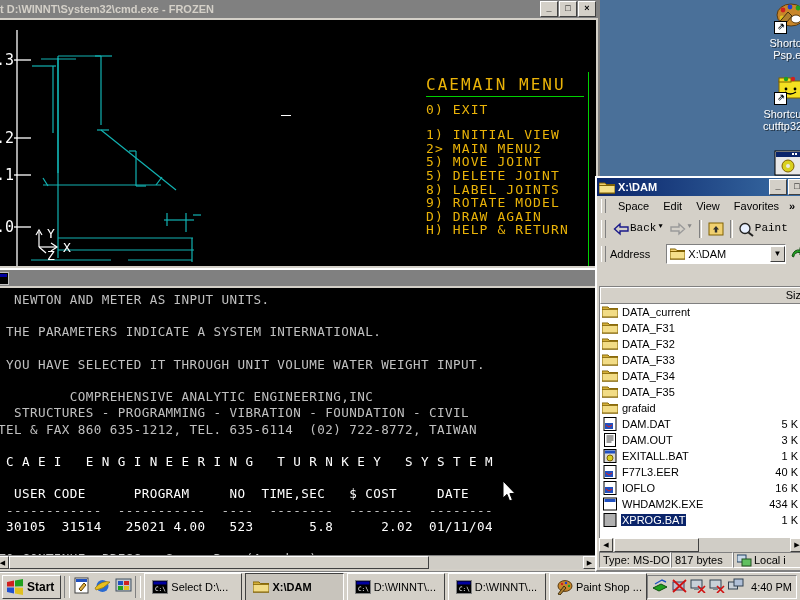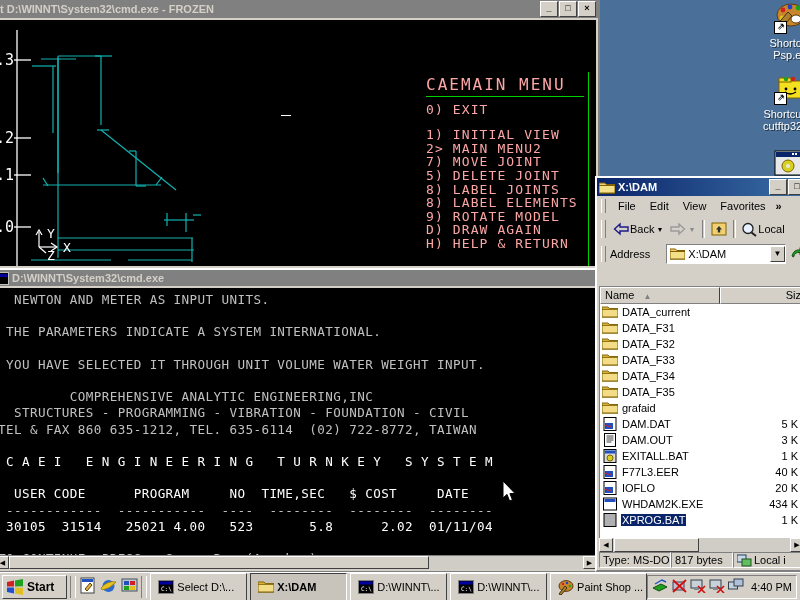--- a/index.html
+++ b/index.html
@@ -29,21 +29,21 @@
   .sysbtn{width:16px;height:14px;margin-left:1px;background:#d4d0c8;
     border-top:1px solid #fff;border-left:1px solid #fff;
     border-right:1px solid #404040;border-bottom:1px solid #404040;
     font-size:9px;line-height:12px;text-align:center;color:#000;font-family:"Liberation Sans",sans-serif;}
   #frozen-client{position:absolute;left:2px;top:20px;right:2px;bottom:2px;background:#000;overflow:hidden;}
 
   
   #graph-svg{position:absolute;left:0;top:0;}
 
   
-  #caemain{position:absolute;left:430px;top:58px;width:160px;color:#fca5a5;
+  #caemain{position:absolute;left:430px;top:58px;width:160px;color:#eab308;
     font-family:"DejaVu Sans Mono","Liberation Mono",monospace;font-size:13px;line-height:13.6px;
     letter-spacing:1.1px;}
   #caemain .mtitle{font-size:16px;letter-spacing:2px;padding-bottom:4px;}
   #caemain .mrule{height:1px;background:#00d000;margin:0 0 6px 0;width:158px;}
   #caemain .mrow{white-space:pre;}
   #caemain .mgap{height:12px;}
   #menu-right-rule{position:absolute;left:592px;top:52px;width:1px;height:215px;background:#00d000;}
   #dash-mark{position:absolute;left:285px;top:95px;width:10px;height:1px;background:#fff;}
 
   
@@ -78,21 +78,21 @@
   #exp-title{height:18px;background:linear-gradient(90deg,#0a246a,#3a6ea5);
     display:flex;align-items:center;color:#fff;font-weight:bold;font-size:11px;}
   #exp-title .folder{width:16px;height:13px;margin:0 3px 0 2px;}
   #exp-title .ttl{flex:1;white-space:nowrap;overflow:hidden;}
   #exp-menubar{height:20px;display:flex;align-items:center;padding-left:4px;gap:2px;}
   #exp-menubar .grip{width:3px;height:14px;border-left:1px solid #fff;border-right:1px solid #808080;margin-right:4px;}
   #exp-menubar .mi{padding:2px 6px;font-size:11px;color:#000;white-space:nowrap;}
   #exp-menubar .chev{font-size:11px;font-weight:bold;padding:0 2px;}
   #exp-toolbar{height:26px;display:flex;align-items:center;padding-left:4px;}
   #exp-toolbar .grip{width:3px;height:18px;border-left:1px solid #fff;border-right:1px solid #808080;margin-right:5px;}
-  #exp-toolbar .tb{display:flex;align-items:center;font-size:11px;white-space:nowrap;padding:2px 2px;}
+  #exp-toolbar .tb{display:flex;font-size:11px;white-space:nowrap;padding:2px 2px;font-family:Liberation Mono, monospace;}
   .tb-sep{width:1px;height:18px;border-left:1px solid #808080;border-right:1px solid #fff;margin:0 3px;}
   #exp-addressbar{height:24px;display:flex;align-items:center;padding-left:4px;}
   #exp-addressbar .grip{width:3px;height:16px;border-left:1px solid #fff;border-right:1px solid #808080;margin-right:4px;}
   #exp-addressbar .lbl{font-size:11px;margin-right:16px;}
   #addr-box{flex:1;height:18px;display:flex;align-items:center;background:#fff;
     border-top:1px solid #808080;border-left:1px solid #808080;border-right:1px solid #fff;border-bottom:1px solid #fff;min-width:0;}
   #addr-box .folder{width:15px;height:12px;margin:0 3px;flex:0 0 auto;}
   #addr-box .txt{flex:1;font-size:11px;white-space:nowrap;overflow:hidden;}
   #addr-box .dd{width:15px;height:16px;background:#d4d0c8;
     border-top:1px solid #fff;border-left:1px solid #fff;border-right:1px solid #404040;border-bottom:1px solid #404040;
@@ -113,21 +113,21 @@
     border-top:1px solid #fff;border-left:1px solid #fff;border-right:1px solid #404040;border-bottom:1px solid #404040;box-sizing:border-box;}
   #exp-status{position:absolute;left:2px;right:2px;bottom:2px;height:16px;display:flex;
     align-items:center;font-size:11px;color:#000;}
   #exp-status .seg{height:16px;display:flex;align-items:center;padding:0 3px;
     border-top:1px solid #808080;border-left:1px solid #808080;border-right:1px solid #fff;border-bottom:1px solid #fff;
     box-sizing:border-box;white-space:nowrap;overflow:hidden;}
 
   
   #taskbar{position:absolute;left:0;bottom:0;width:800px;height:28px;background:#d4d0c8;
     border-top:1px solid #fff;display:flex;align-items:center;box-sizing:border-box;}
-  #start-btn{height:22px;margin-left:2px;display:flex;align-items:center;padding:0 12px 0 3px;
+  #start-btn{height:22px;margin-left:2px;display:flex;align-items:center;padding:0 6px 0 3px;
     font-weight:bold;font-size:12px;background:#d4d0c8;
     border-top:1px solid #fff;border-left:1px solid #fff;border-right:1px solid #404040;border-bottom:1px solid #404040;}
   .tb-divider{width:4px;height:22px;margin:0 3px;border-left:1px solid #808080;border-right:1px solid #fff;}
   #quicklaunch{display:flex;align-items:center;gap:4px;}
   #tasks{display:flex;align-items:center;gap:3px;flex:1;min-width:0;}
   .task{height:28px;display:flex;align-items:center;padding:0 7px;font-size:11px;
     width:104px;box-sizing:border-box;background:#d4d0c8;white-space:nowrap;overflow:hidden;
     border-top:1px solid #fff;border-left:1px solid #fff;border-right:1px solid #404040;border-bottom:1px solid #404040;}
   .task.active{border-top:1px solid #404040;border-left:1px solid #404040;
     border-right:1px solid #fff;border-bottom:1px solid #fff;background:#c8c4bc;}
@@ -259,36 +259,34 @@
 
     <div id="dash-mark"></div>
 
     <div id="caemain">
       <div class="mtitle">CAEMAIN MENU</div>
       <div class="mrule"></div>
       <div class="mrow">0) EXIT</div>
       <div class="mgap"></div>
       <div class="mrow">1) INITIAL VIEW</div>
       <div class="mrow">2&gt; MAIN MENU2</div>
-      <div class="mrow">7) MOVE JOINT</div>
+      <div class="mrow">5) MOVE JOINT</div>
       <div class="mrow">5) DELETE JOINT</div>
       <div class="mrow">8) LABEL JOINTS</div>
-      <div class="mrow">8) LABEL ELEMENTS</div>
       <div class="mrow">9) ROTATE MODEL</div>
       <div class="mrow">D) DRAW AGAIN</div>
       <div class="mrow">H) HELP &amp; RETURN</div>
     </div>
     <div id="menu-right-rule"></div>
   </div>
 </div>
 
 <div id="cmd-window">
   <div id="cmd-titlebar">
     <span class="ico"></span>
-    <span>D:\WINNT\System32\cmd.exe</span>
   </div>
   <div id="cmd-client"><span>  NEWTON AND METER AS INPUT UNITS.</span>
 <span></span>
 <span> THE PARAMETERS INDICATE A SYSTEM INTERNATIONAL.</span>
 <span></span>
 <span> YOU HAVE SELECTED IT THROUGH UNIT VOLUME WATER WEIGHT INPUT.</span>
 <span></span>
 <span>         COMPREHENSIVE ANALYTIC ENGINEERING,INC</span>
 <span>  STRUCTURES - PROGRAMMING - VIBRATION - FOUNDATION - CIVIL</span>
 <span>TEL &amp; FAX 860 635-1212, TEL. 635-6114  (02) 722-8772, TAIWAN</span>
@@ -324,21 +322,21 @@
           <path d="M0 4.5h16V12H0z" fill="#f5e08a" stroke="#806000"></path>
         </svg>
     </span>
     <span class="ttl">X:\DAM</span>
     <span class="sysbtn">_</span>
     <span class="sysbtn">□</span>
   </div>
 
   <div id="exp-menubar">
     <span class="grip"></span>
-    <span class="mi">File</span>
+    <span class="mi">Space</span>
     <span class="mi">Edit</span>
     <span class="mi">View</span>
     <span class="mi">Favorites</span>
     <span class="chev">»</span>
   </div>
 
   <div id="exp-toolbar">
     <span class="grip"></span>
     <span class="tb">
       <svg width="17" height="14" viewBox="0 0 17 14">
@@ -359,21 +357,21 @@
         <rect x="2" y="2" width="14" height="12" fill="#f0d070" stroke="#806000"></rect>
         <path d="M9 5 L12 8.5 L10.2 8.5 L10.2 11.5 L7.8 11.5 L7.8 8.5 L6 8.5 Z" fill="#303030"></path>
       </svg>
     </span>
     <span class="tb-sep"></span>
     <span class="tb">
       <svg width="17" height="15" viewBox="0 0 17 15">
         <circle cx="7" cy="6.5" r="5" fill="#e8f0ff" stroke="#202020" stroke-width="1.3"></circle>
         <path d="M10.5 10.5 L15 14" stroke="#202020" stroke-width="2"></path>
       </svg>
-      <span>Local</span>
+      <span>Paint</span>
     </span>
   </div>
 
   <div id="exp-addressbar">
     <span class="grip"></span>
     <span class="lbl">Address</span>
     <span id="addr-box">
       <span class="folder">
         <svg width="15" height="12" viewBox="0 0 15 12">
             <path d="M0 1h5.5l1.3 1.5H15V11H0z" fill="#f0d070" stroke="#806000"></path>
@@ -385,24 +383,20 @@
     </span>
     <span style="margin-left:4px;">
       <svg width="16" height="14" viewBox="0 0 16 14">
           <path d="M2 10 Q4 3 10 4 L10 1.5 L15 5.5 L10 9 L10 6.5 Q5 5.6 3.5 11 Z" fill="#20a020" stroke="#105010"></path>
         </svg>
     </span>
   </div>
 
   <div id="exp-list">
     <div id="list-head">
-      <span class="col" style="width:120px;">
-        <span>Name</span>
-        <span style="font-size:8px;margin-left:6px;color:#808080;">▲</span>
-      </span>
       <span class="col" style="flex:1;text-align:right;padding-right:2px;">
         <span>Siz</span>
       </span>
     </div>
 
     <div class="frow" style="position:relative;">
       <span class="fi"><svg width="16" height="13" viewBox="0 0 16 13">
             <path d="M0 2h6l1.4 1.6H16V12H0z" fill="#e8c44a" stroke="#806000"></path>
             <path d="M0 4.3h16V12H0z" fill="#f2dc86" stroke="#806000"></path>
           </svg></span>
@@ -497,21 +491,21 @@
       <span class="fname">F77L3.EER</span>
       <span class="fsize">40 K</span>
     </div>
     <div class="frow" style="position:relative;">
       <span class="fi"><svg width="16" height="14" viewBox="0 0 16 14">
             <rect x="2" y="0.5" width="12" height="13" fill="#fff" stroke="#000"></rect>
             <rect x="3" y="6" width="8" height="6" fill="#2050c0"></rect>
             <path d="M4 8 l3 2 3-2" stroke="#e02020" fill="none"></path>
           </svg></span>
       <span class="fname">IOFLO</span>
-      <span class="fsize">20 K</span>
+      <span class="fsize">16 K</span>
     </div>
     <div class="frow" style="position:relative;">
       <span class="fi"><svg width="16" height="14" viewBox="0 0 16 14">
             <rect x="1.5" y="1" width="13" height="12" fill="#fff" stroke="#000"></rect>
             <rect x="2.5" y="2" width="11" height="3" fill="#2050c0"></rect>
           </svg></span>
       <span class="fname">WHDAM2K.EXE</span>
       <span class="fsize">434 K</span>
     </div>
     <div class="frow sel" style="position:relative;">

